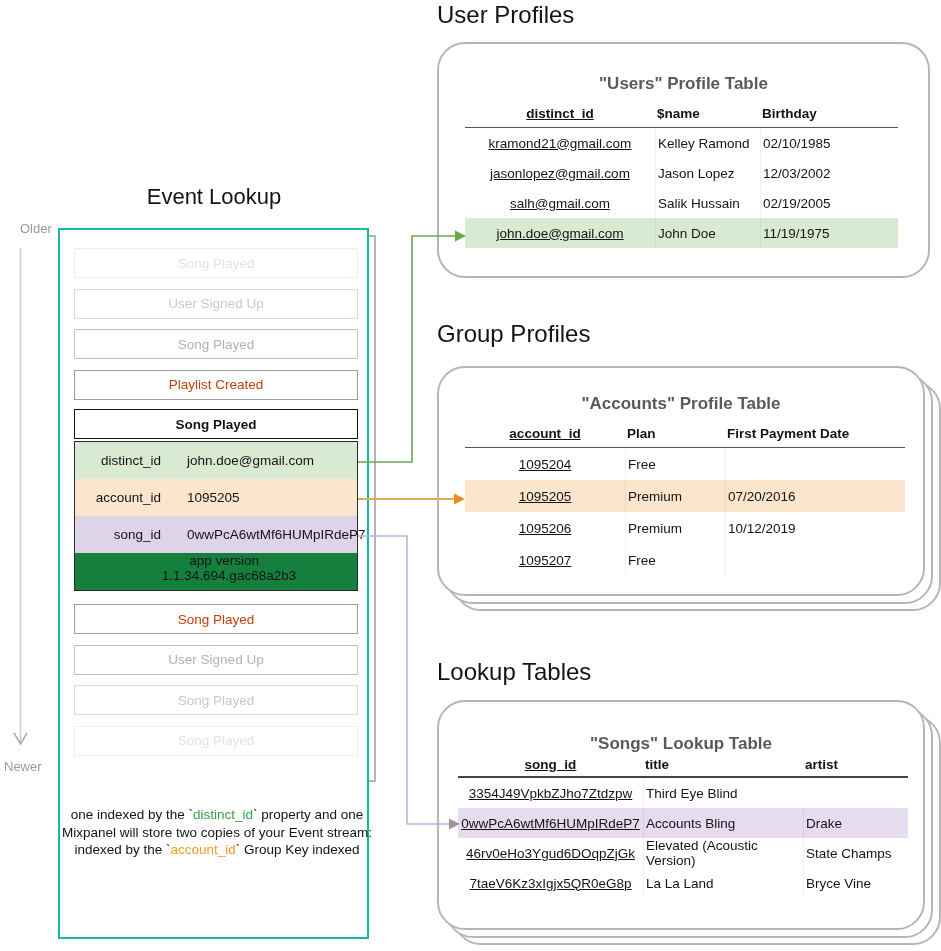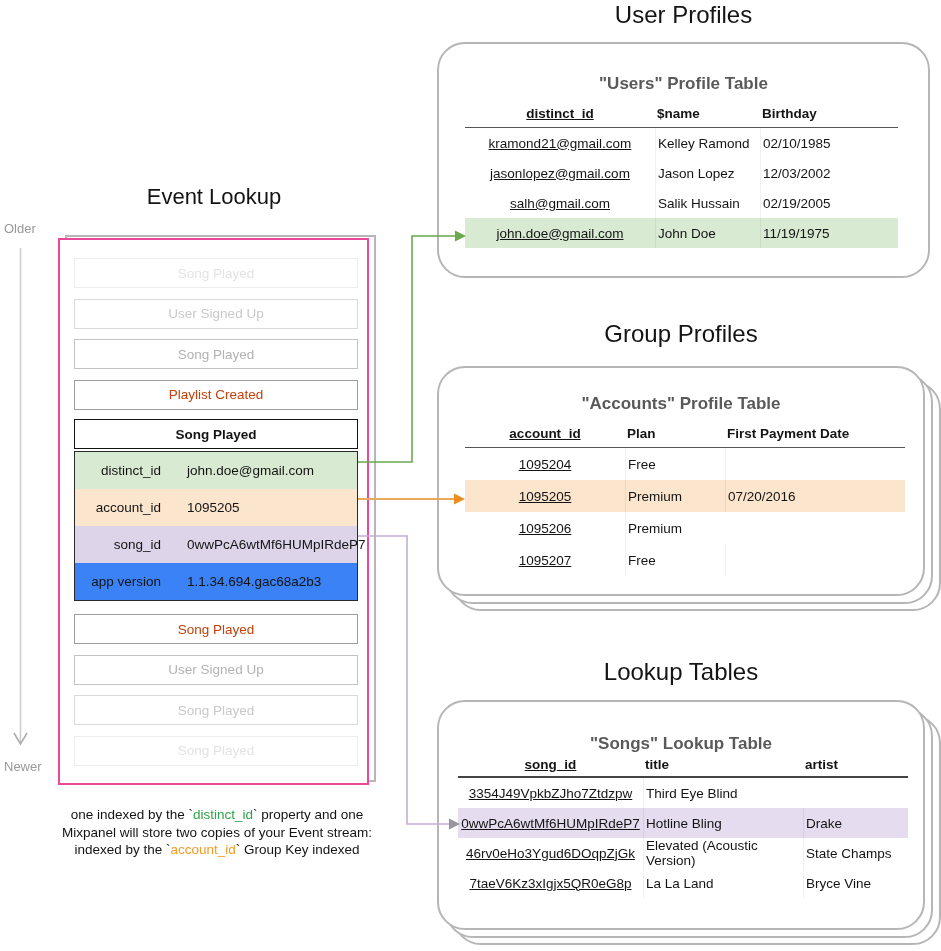--- a/index.html
+++ b/index.html
@@ -1,30 +1,30 @@
 <!DOCTYPE html>
 <html><head>
 <meta charset="utf-8">
 <style>
   *{box-sizing:border-box;margin:0;padding:0}
   html,body{background:#fff}
   body{width:941px;height:951px;position:relative;font-family:"Liberation Sans",sans-serif;color:#111;overflow:hidden}
 
   
   .side-label{position:absolute;font-size:13px;color:#999}
-  #older-label{left:4px;top:221px}
+  #older-label{left:20px;top:221px}
   #newer-label{left:4px;top:759px}
 
   #event-stream-title{position:absolute;left:58px;top:184px;width:312px;text-align:center;
     font-size:22px;color:#141414;z-index:3}
 
   #es-back{position:absolute;left:65px;top:235px;width:311px;height:547px;
     border:2px solid #b6b6b6;background:#fff;z-index:1}
-  #es-box{position:absolute;left:58px;top:238px;width:311px;height:547px;
-    border:2px solid #ec4899;background:#fff;z-index:2}
+  #es-box{position:absolute;left:58px;top:228px;width:311px;height:711px;
+    border:2px solid #14b8a6;background:#fff;z-index:2}
 
   .evt{width:284px;height:30px;margin-bottom:10.5px;border:1px solid;background:#fff;
     display:flex;align-items:center;justify-content:center;font-size:13.5px}
   .fade1{border-color:#ededed;color:#e3e3e3}
   .fade2{border-color:#dadada;color:#c9c9c9}
   .fade3{border-color:#c3c3c3;color:#b2b2b2}
   .fade4{border-color:#9d9d9d;color:#c2410c}
   #events-before{position:absolute;left:14px;top:18px}
   #events-after{position:absolute;left:14px;top:374px}
 
@@ -33,21 +33,21 @@
     font-weight:bold;font-size:13.5px;color:#141414;background:#fff}
   #prop-rows{position:absolute;left:14px;top:211px;width:284px;border:1px solid #2a2a2a;background:#fff}
   .prop-row{height:37px;display:flex;align-items:center;font-size:13.5px;color:#141414}
   .prop-key{width:86px;text-align:right;flex:none}
   .prop-val{padding-left:26px}
 
   #caption{position:absolute;left:28px;top:806px;width:378px;text-align:center;
     font-size:13.5px;line-height:17.5px;color:#141414;z-index:3}
 
   
-  .section-title{position:absolute;text-align:center;font-size:24px;color:#141414;z-index:3}
+  .section-title{position:absolute;font-size:24px;color:#141414;z-index:3}
   #title-user-profiles{left:437px;top:1px;width:493px}
   #title-group-profiles{left:437px;top:320px;width:488px}
   #title-lookup-tables{left:437px;top:658px;width:488px}
 
   .card{position:absolute;background:#fff;border:2px solid #b6b6b6;border-radius:28px;z-index:2}
   .layer{position:absolute;background:#fff;border:2px solid #b6b6b6;border-radius:28px}
   .l2{z-index:1}.l3{z-index:0}
 
   .card-title{position:absolute;left:0;width:100%;text-align:center;
     font-size:17px;font-weight:bold;color:#595959}
@@ -97,21 +97,21 @@
           <span class="prop-val">john.doe@gmail.com</span>
         </div>
         <div class="prop-row" style="background: rgb(252, 229, 205);">
           <span class="prop-key">account_id</span>
           <span class="prop-val">1095205</span>
         </div>
         <div class="prop-row" style="background: rgb(222, 212, 234);">
           <span class="prop-key">song_id</span>
           <span class="prop-val">0wwPcA6wtMf6HUMpIRdeP7</span>
         </div>
-        <div class="prop-row" style="background: #3b82f6;">
+        <div class="prop-row" style="background: #15803d; flex-direction: column;">
           <span class="prop-key">app version</span>
           <span class="prop-val">1.1.34.694.gac68a2b3</span>
         </div>
       </div>
     <div id="events-after">
         <div class="evt fade4">Song Played</div>
         <div class="evt fade3">User Signed Up</div>
         <div class="evt fade2">Song Played</div>
         <div class="evt fade1">Song Played</div>
       </div>
@@ -173,20 +173,21 @@
         <span class="c2"></span>
       </div>
       <div class="trow" style="background: rgb(252, 229, 205);">
         <span class="c0">1095205</span>
         <span class="c1">Premium</span>
         <span class="c2">07/20/2016</span>
       </div>
       <div class="trow">
         <span class="c0">1095206</span>
         <span class="c1">Premium</span>
+        <span class="c2">10/12/2019</span>
       </div>
       <div class="trow">
         <span class="c0">1095207</span>
         <span class="c1">Free</span>
         <span class="c2"></span>
       </div>
     </div>
 
   <div class="section-title" id="title-lookup-tables">Lookup Tables</div>
   <div class="layer l3" style="left:453px;top:715px;width:488px;height:230px"></div>
@@ -199,21 +200,21 @@
         <span class="c0">song_id</span>
         <span class="c1">title</span>
         <span class="c2">artist</span>
       </div>
       <div class="trow">
         <span class="c0">3354J49VpkbZJho7Ztdzpw</span>
         <span class="c2">Third Eye Blind</span>
       </div>
       <div class="trow" style="background: rgb(229, 220, 240);">
         <span class="c0">0wwPcA6wtMf6HUMpIRdeP7</span>
-        <span class="c1">Hotline Bling</span>
+        <span class="c1">Accounts Bling</span>
         <span class="c2">Drake</span>
       </div>
       <div class="trow">
         <span class="c0">46rv0eHo3Ygud6DOqpZjGk</span>
         <span class="c1">Elevated (Acoustic Version)</span>
         <span class="c2">State Champs</span>
       </div>
       <div class="trow">
         <span class="c0">7taeV6Kz3xIgjx5QR0eG8p</span>
         <span class="c1">La La Land</span>

